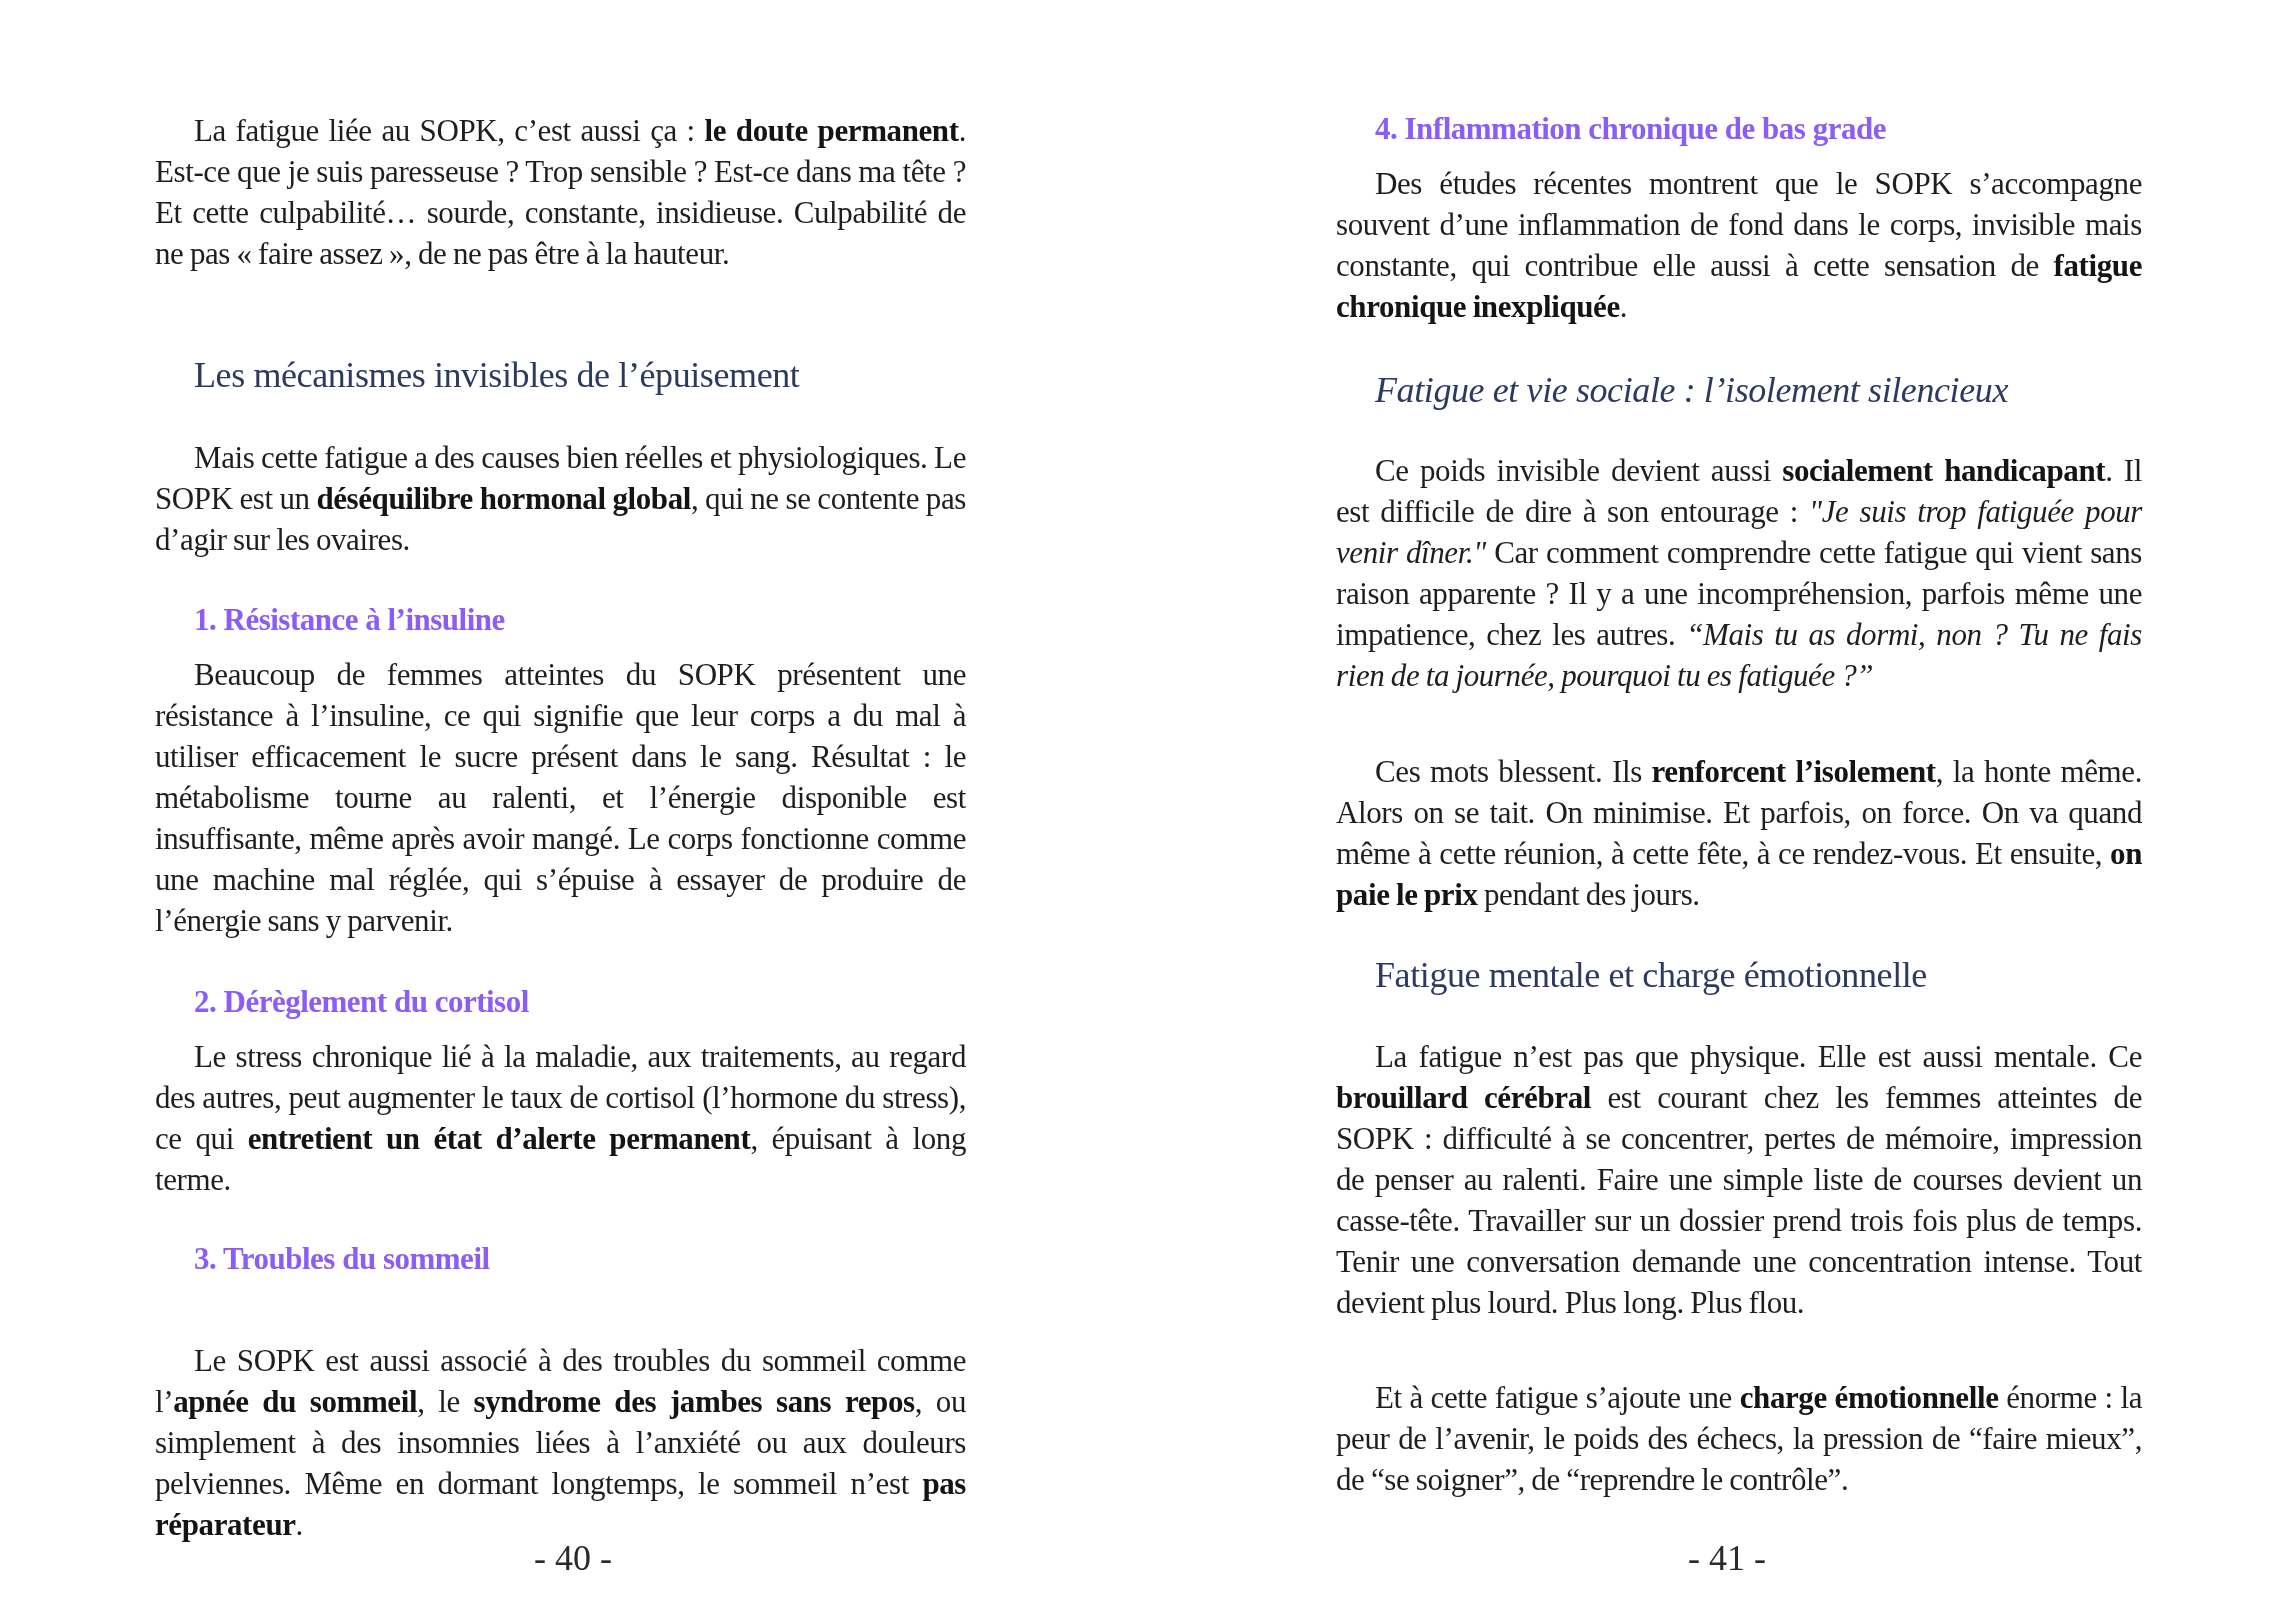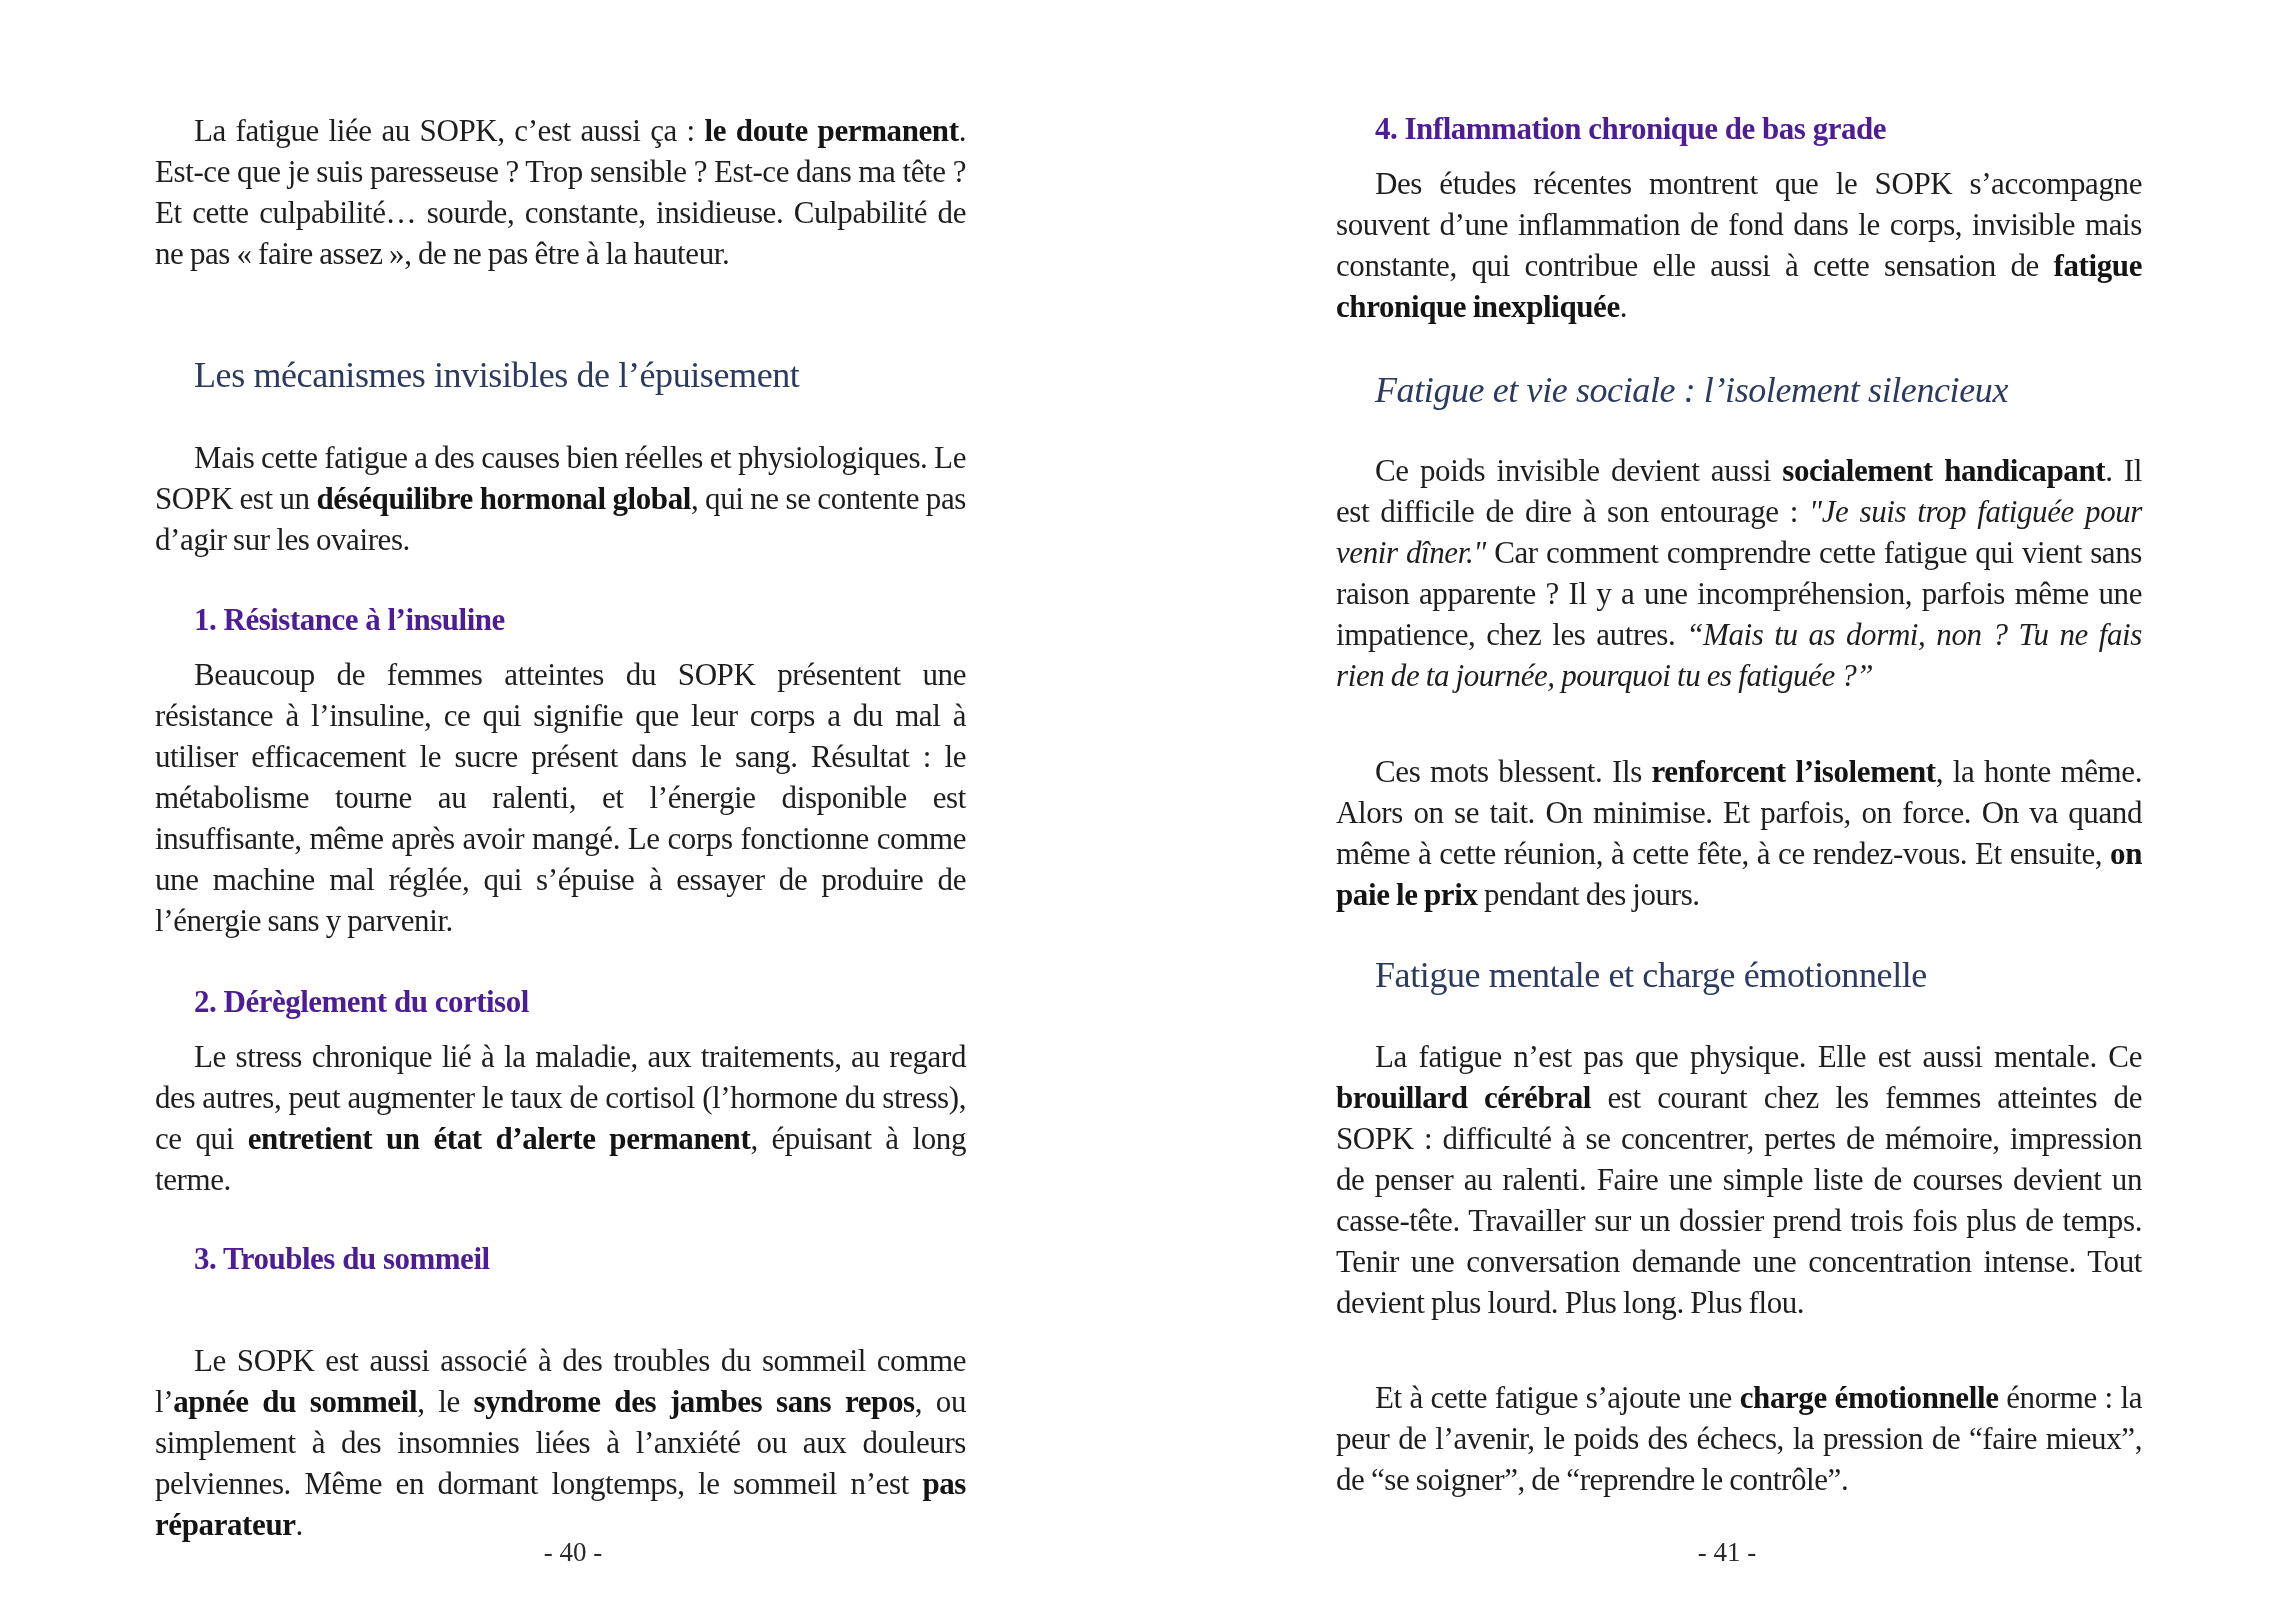--- a/index.html
+++ b/index.html
@@ -8,26 +8,26 @@
   .page { position:absolute; top:0; height:1403px; }
   .page-left  { left:0; width:1146px; }
   .page-right { left:1146px; width:1146px; }
   .col { position:absolute; width:811px; }
   .page-left .col  { left:155px; }
   .page-right .col { left:190px; width:806px; }
   .blk { position:absolute; left:0; right:0; margin:0; }
   p.body { font-size:31px; line-height:41px; text-align:justify; text-indent:39px;
            letter-spacing:-0.4px; word-spacing:-0.9px; }
   h3.sub { font-size:31px; line-height:40px; font-weight:bold; margin:0; padding-left:39px;
-           letter-spacing:-0.5px; color:#4c1d95; }
+           letter-spacing:-0.5px; color:#8b5cf6; }
   h2.sec { font-size:36px; line-height:40px; font-weight:normal; margin:0; padding-left:39px;
            color:#2b3a5e; letter-spacing:-0.4px; }
   b { font-weight:bold; color:#141414; }
   i { font-style:italic; }
-  .pnum { position:absolute; top:1537px; width:100%; text-align:center; font-size:27px; color:#2a2a2a; }
+  .pnum { position:absolute; top:1537px; width:100%; text-align:center; font-size:36px; color:#2a2a2a; }
 </style>
 </head>
 <body>
 
 <div class="page page-left">
   <div class="col">
     <p class="blk body" style="top:110px;"><span>La fatigue liée au SOPK, c’est aussi ça : </span><b>le doute permanent</b><span>. Est-ce que je suis paresseuse ? Trop sensible ? Est-ce dans ma tête ? Et cette culpabilité… sourde, constante, insidieuse. Culpabilité de ne pas « faire assez », de ne pas être à la hauteur.</span></p>
 
     <h2 class="blk sec" style="top:355px;">Les mécanismes invisibles de l’épuisement</h2>
 

